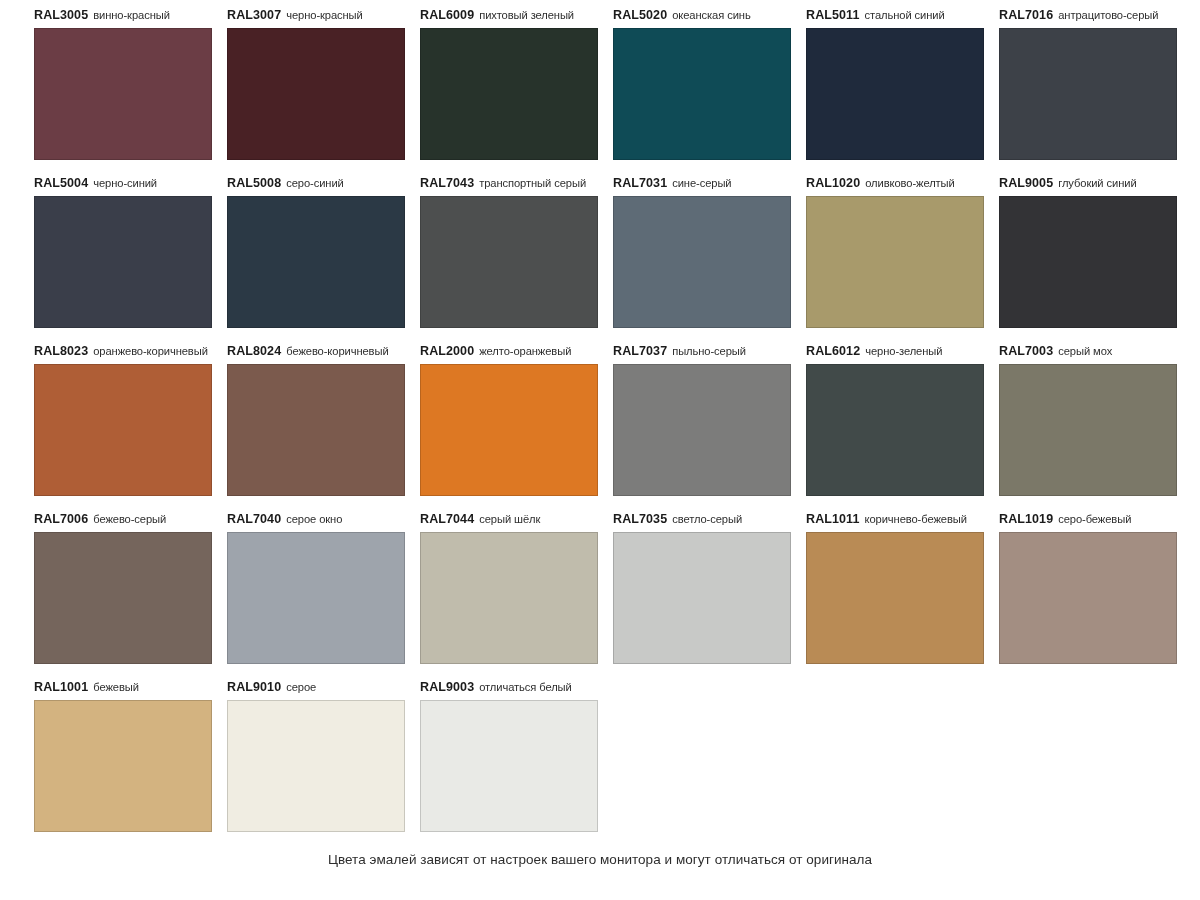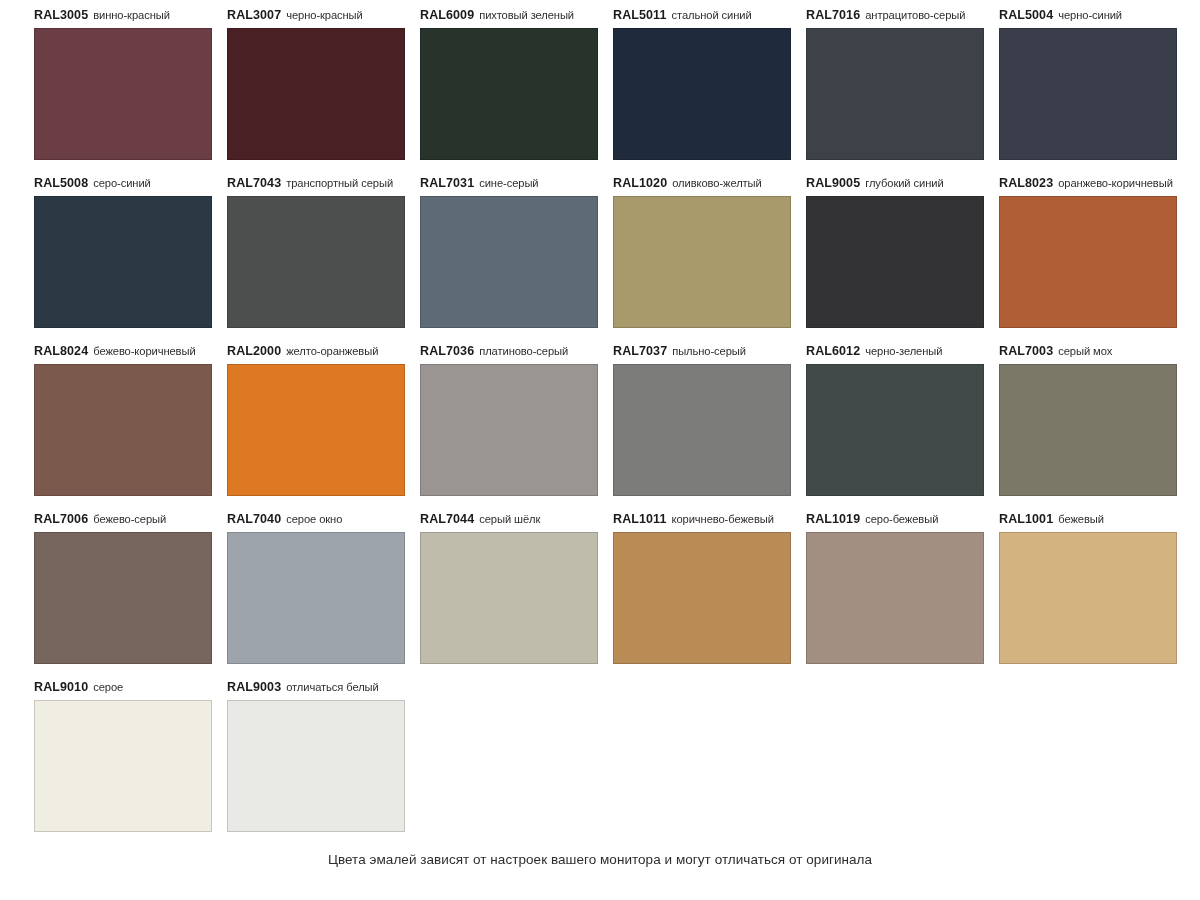--- a/index.html
+++ b/index.html
@@ -106,20 +106,24 @@
       </div>
       <div class="swatch-cell">
         <div class="swatch-label"><span class="swatch-code">RAL3007</span><span class="swatch-name">черно-красный</span></div>
         <div class="swatch-chip" style="background-color: rgb(73, 33, 37);"></div>
       </div>
       <div class="swatch-cell">
         <div class="swatch-label"><span class="swatch-code">RAL6009</span><span class="swatch-name">пихтовый зеленый</span></div>
         <div class="swatch-chip" style="background-color: rgb(39, 51, 43);"></div>
       </div>
       <div class="swatch-cell">
+        <div class="swatch-label"><span class="swatch-code">RAL5020</span><span class="swatch-name">океанская синь</span></div>
+        <div class="swatch-chip" style="background-color: rgb(15, 75, 86);"></div>
+      </div>
+      <div class="swatch-cell">
         <div class="swatch-label"><span class="swatch-code">RAL5011</span><span class="swatch-name">стальной синий</span></div>
         <div class="swatch-chip" style="background-color: rgb(31, 42, 60);"></div>
       </div>
       <div class="swatch-cell">
         <div class="swatch-label"><span class="swatch-code">RAL7016</span><span class="swatch-name">антрацитово-серый</span></div>
         <div class="swatch-chip" style="background-color: rgb(61, 65, 72);"></div>
       </div>
       <div class="swatch-cell">
         <div class="swatch-label"><span class="swatch-code">RAL5004</span><span class="swatch-name">черно-синий</span></div>
         <div class="swatch-chip" style="background-color: rgb(58, 62, 74);"></div>
@@ -150,24 +154,20 @@
       </div>
       <div class="swatch-cell">
         <div class="swatch-label"><span class="swatch-code">RAL8024</span><span class="swatch-name">бежево-коричневый</span></div>
         <div class="swatch-chip" style="background-color: rgb(123, 90, 77);"></div>
       </div>
       <div class="swatch-cell">
         <div class="swatch-label"><span class="swatch-code">RAL2000</span><span class="swatch-name">желто-оранжевый</span></div>
         <div class="swatch-chip" style="background-color: rgb(221, 120, 35);"></div>
       </div>
       <div class="swatch-cell">
-        <div class="swatch-label"><span class="swatch-code">RAL7036</span><span class="swatch-name">платиново-серый</span></div>
-        <div class="swatch-chip" style="background-color: rgb(154, 148, 147);"></div>
-      </div>
-      <div class="swatch-cell">
         <div class="swatch-label"><span class="swatch-code">RAL7037</span><span class="swatch-name">пыльно-серый</span></div>
         <div class="swatch-chip" style="background-color: rgb(124, 124, 123);"></div>
       </div>
       <div class="swatch-cell">
         <div class="swatch-label"><span class="swatch-code">RAL6012</span><span class="swatch-name">черно-зеленый</span></div>
         <div class="swatch-chip" style="background-color: rgb(65, 74, 73);"></div>
       </div>
       <div class="swatch-cell">
         <div class="swatch-label"><span class="swatch-code">RAL7003</span><span class="swatch-name">серый мох</span></div>
         <div class="swatch-chip" style="background-color: rgb(123, 120, 104);"></div>
@@ -178,20 +178,24 @@
       </div>
       <div class="swatch-cell">
         <div class="swatch-label"><span class="swatch-code">RAL7040</span><span class="swatch-name">серое окно</span></div>
         <div class="swatch-chip" style="background-color: rgb(158, 164, 172);"></div>
       </div>
       <div class="swatch-cell">
         <div class="swatch-label"><span class="swatch-code">RAL7044</span><span class="swatch-name">серый шёлк</span></div>
         <div class="swatch-chip" style="background-color: rgb(192, 188, 172);"></div>
       </div>
       <div class="swatch-cell">
+        <div class="swatch-label"><span class="swatch-code">RAL7035</span><span class="swatch-name">светло-серый</span></div>
+        <div class="swatch-chip" style="background-color: rgb(200, 201, 199);"></div>
+      </div>
+      <div class="swatch-cell">
         <div class="swatch-label"><span class="swatch-code">RAL1011</span><span class="swatch-name">коричнево-бежевый</span></div>
         <div class="swatch-chip" style="background-color: rgb(185, 139, 85);"></div>
       </div>
       <div class="swatch-cell">
         <div class="swatch-label"><span class="swatch-code">RAL1019</span><span class="swatch-name">серо-бежевый</span></div>
         <div class="swatch-chip" style="background-color: rgb(163, 142, 130);"></div>
       </div>
       <div class="swatch-cell">
         <div class="swatch-label"><span class="swatch-code">RAL1001</span><span class="swatch-name">бежевый</span></div>
         <div class="swatch-chip" style="background-color: rgb(211, 179, 128);"></div>

